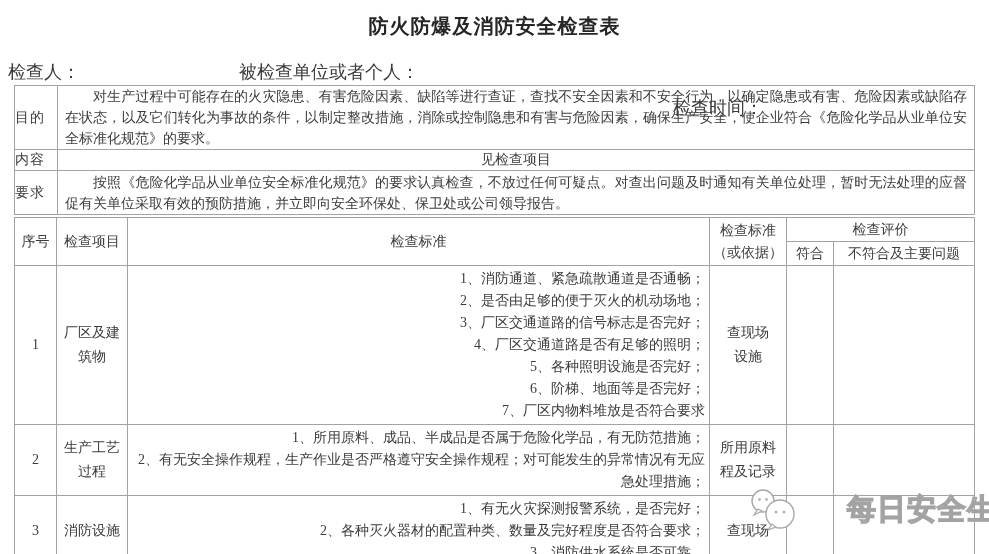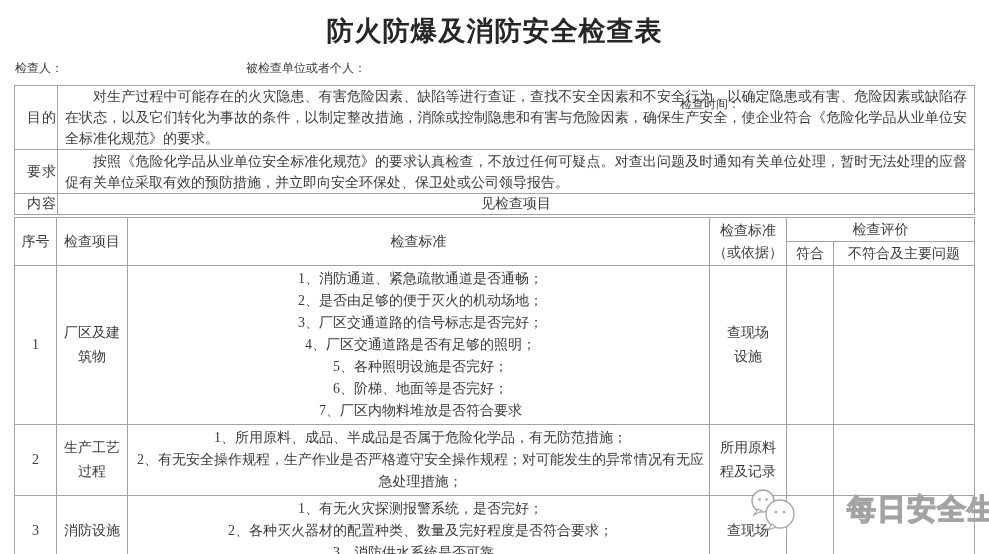--- a/index.html
+++ b/index.html
@@ -13,32 +13,32 @@
     position: relative;
     width: 989px;
     height: 554px;
     background: #ffffff;
     overflow: hidden;
   }
   .doc-title {
     margin: 0;
     padding-top: 13px;
     text-align: center;
-    font-size: 27px;
+    font-size: 20px;
     font-weight: bold;
     color: #262626;
     letter-spacing: 1px;
   }
   .meta-row {
     position: absolute;
     top: 60px;
-    left: 15px;
+    left: 8px;
     right: 14px;
     height: 20px;
-    font-size: 12px;
+    font-size: 18px;
   }
   .meta-row span { position: absolute; white-space: nowrap; }
   .meta-inspector { left: 0; }
   .meta-unit { left: 220px; margin-left: 11px; }
   .meta-time { left: 665px; margin-top: 36px; }
 
   table {
     border-collapse: collapse;
     table-layout: fixed;
     position: absolute;
@@ -48,21 +48,21 @@
   }
   td, th {
     border: 1px solid #a3a3a3;
     font-weight: normal;
     vertical-align: middle;
     padding: 0;
     overflow: hidden;
   }
   .info-table { top: 85px; }
   .info-table .label-cell {
-    text-align: right;
+    text-align: left;
     letter-spacing: 1px;
   }
   .info-table .para-cell {
     text-align: justify;
     text-indent: 2em;
     padding: 0 7px;
     line-height: 21px;
   }
   .info-table .center-cell { text-align: center; }
 
@@ -70,21 +70,21 @@
   .check-table th { text-align: center; line-height: 22px; white-space: pre-line; }
   .check-table .seq-cell,
   .check-table .item-cell,
   .check-table .method-cell,
   .check-table .conform-cell {
     text-align: center;
     white-space: pre-line;
     line-height: 24px;
   }
   .check-table .standard-cell {
-    text-align: center;
+    text-align: right;
     padding: 2px 4px 2px 8px;
     white-space: pre-line;
     line-height: 22px;
     vertical-align: middle;
   }
 
   .watermark {
     position: absolute;
     left: 748px;
     top: 486px;
@@ -122,27 +122,27 @@
   <table class="info-table">
     <colgroup>
       <col style="width:43px">
       <col>
     </colgroup>
     <tbody>
         <tr style="height:43px">
       <td class="label-cell">目的</td>
       <td class="para-cell">对生产过程中可能存在的火灾隐患、有害危险因素、缺陷等进行查证，查找不安全因素和不安全行为，以确定隐患或有害、危险因素或缺陷存在状态，以及它们转化为事故的条件，以制定整改措施，消除或控制隐患和有害与危险因素，确保生产安全，使企业符合《危险化学品从业单位安全标准化规范》的要求。</td>
     </tr>
+    <tr style="height:21px">
+      <td class="label-cell">内容</td>
+      <td class="center-cell">见检查项目</td>
+    </tr>
     <tr style="height:44px">
       <td class="label-cell">要求</td>
       <td class="para-cell">按照《危险化学品从业单位安全标准化规范》的要求认真检查，不放过任何可疑点。对查出问题及时通知有关单位处理，暂时无法处理的应督促有关单位采取有效的预防措施，并立即向安全环保处、保卫处或公司领导报告。</td>
-    </tr>
-    <tr style="height:21px">
-      <td class="label-cell">内容</td>
-      <td class="center-cell">见检查项目</td>
     </tr>
   </tbody>
     </table>
 
   <table class="check-table">
     <colgroup>
       <col style="width:42px">
       <col style="width:71px">
       <col style="width:582px">
       <col style="width:77px">

